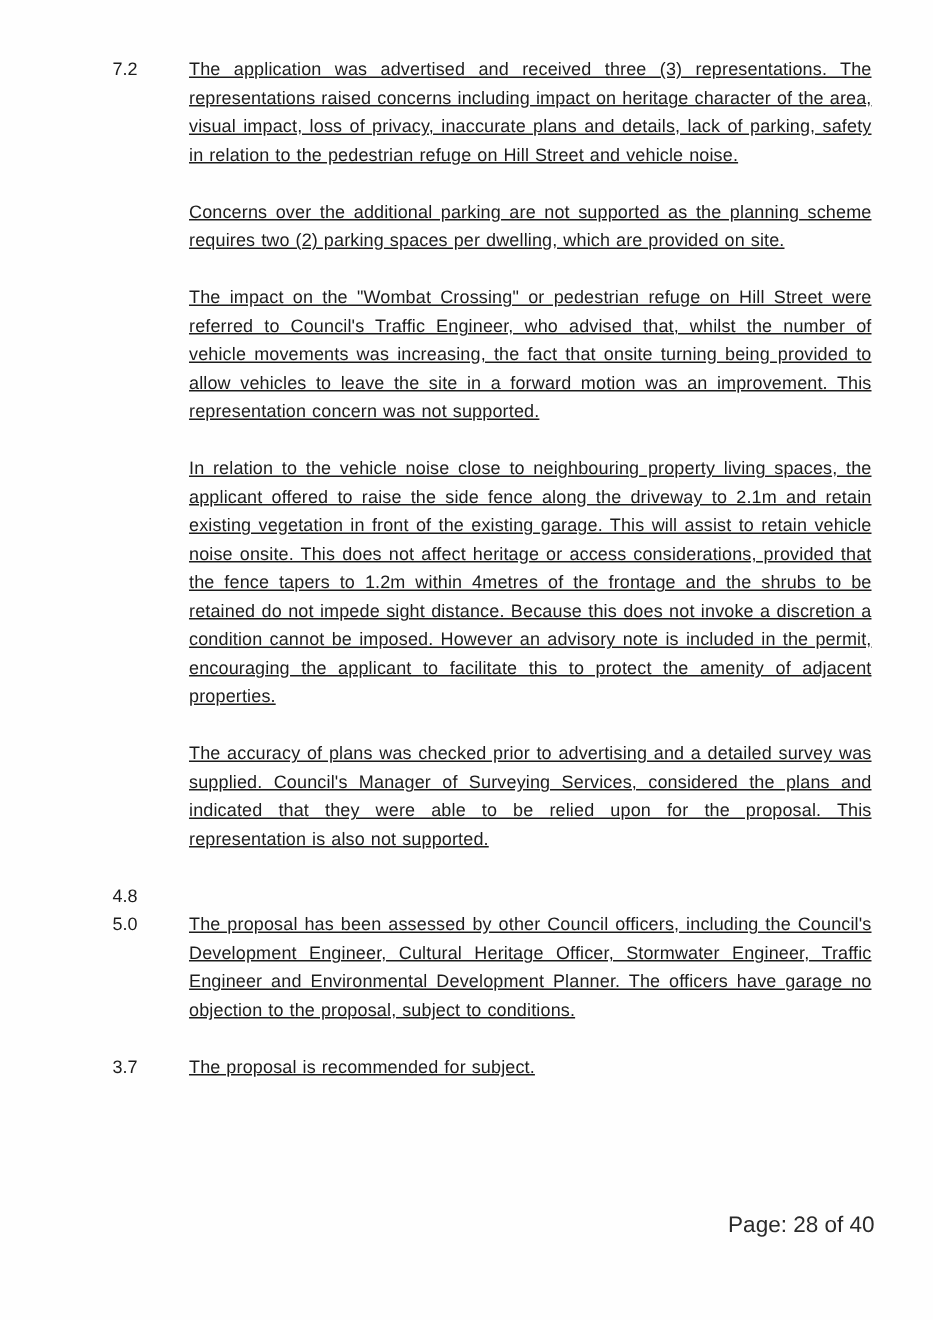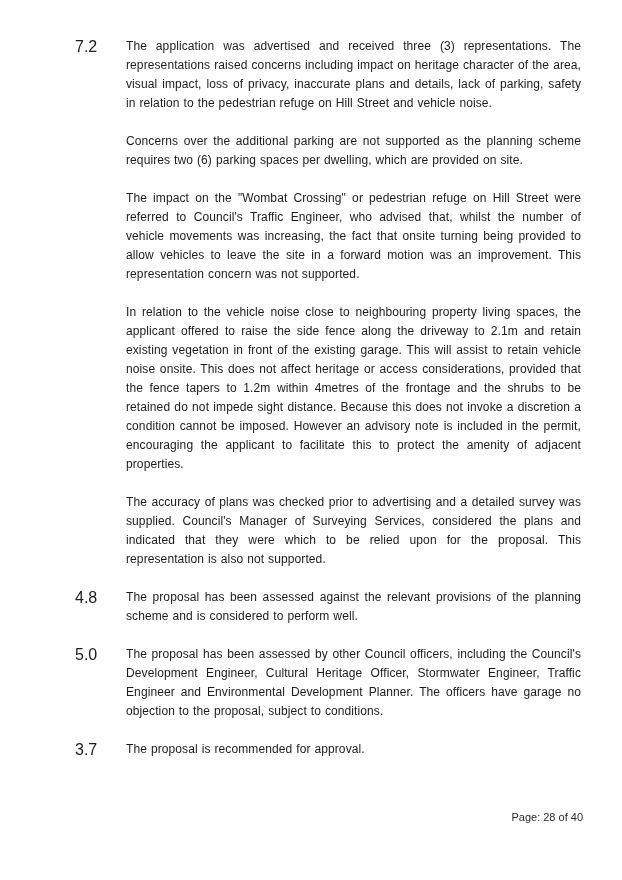--- a/index.html
+++ b/index.html
@@ -22,78 +22,76 @@
     left: 75px;
     width: 506px;
   }
   .section {
     display: flex;
     align-items: flex-start;
   }
   .section .num {
     width: 51px;
     flex-shrink: 0;
-    font-size: 16px;
+    font-size: 12px;
     line-height: 19px;
   }
   .section .body {
     flex: 1;
     min-width: 0;
+    text-decoration: underline;
   }
   .section .body p {
     margin: 0 0 19px 0;
     font-size: 12px;
     line-height: 19px;
     text-align: justify;
     letter-spacing: 0.1px;
     word-spacing: 0.5px;
   }
   .footer {
     position: absolute;
     top: 811px;
     right: 39px;
-    font-size: 11px;
+    font-size: 15px;
     line-height: 12px;
     color: #2a2a2a;
   }
 </style>
 </head>
 <body>
 
 <div class="page">
   <div class="content">
 
     <div class="section">
       <div class="num">7.2</div>
       <div class="body">
         <p>The application was advertised and received three (3) representations. The representations raised concerns including impact on heritage character of the area, visual impact, loss of privacy, inaccurate plans and details, lack of parking, safety in relation to the pedestrian refuge on Hill Street and vehicle noise.</p>
-        <p>Concerns over the additional parking are not supported as the planning scheme requires two (6) parking spaces per dwelling, which are provided on site.</p>
+        <p>Concerns over the additional parking are not supported as the planning scheme requires two (2) parking spaces per dwelling, which are provided on site.</p>
         <p>The impact on the "Wombat Crossing" or pedestrian refuge on Hill Street were referred to Council's Traffic Engineer, who advised that, whilst the number of vehicle movements was increasing, the fact that onsite turning being provided to allow vehicles to leave the site in a forward motion was an improvement.  This representation concern was not supported.</p>
         <p>In relation to the vehicle noise close to neighbouring property living spaces, the applicant offered to raise the side fence along the driveway to 2.1m and retain existing vegetation in front of the existing garage. This will assist to retain vehicle noise onsite. This does not affect heritage or access considerations, provided that the fence tapers to 1.2m within 4metres of the frontage and the shrubs to be retained do not impede sight distance.  Because this does not invoke a discretion a condition cannot be imposed.  However an advisory note is included in the permit, encouraging the applicant to facilitate this to protect the amenity of adjacent properties.</p>
-        <p>The accuracy of plans was checked prior to advertising and a detailed survey was supplied.  Council's Manager of Surveying Services, considered the plans and indicated that they were which to be relied upon for the proposal.  This representation is also not supported.</p>
+        <p>The accuracy of plans was checked prior to advertising and a detailed survey was supplied.  Council's Manager of Surveying Services, considered the plans and indicated that they were able to be relied upon for the proposal.  This representation is also not supported.</p>
       </div>
     </div>
 
     <div class="section">
       <div class="num">4.8</div>
-      <div class="body">
-        <p>The proposal has been assessed against the relevant provisions of the planning scheme and is considered to perform well.</p>
-      </div>
     </div>
 
     <div class="section">
       <div class="num">5.0</div>
       <div class="body">
         <p>The proposal has been assessed by other Council officers, including the Council's Development Engineer, Cultural Heritage Officer, Stormwater Engineer, Traffic Engineer and Environmental Development Planner. The officers have garage no objection to the proposal, subject to conditions.</p>
       </div>
     </div>
 
     <div class="section">
       <div class="num">3.7</div>
       <div class="body">
-        <p>The proposal is recommended for approval.</p>
+        <p>The proposal is recommended for subject.</p>
       </div>
     </div>
 
   </div>
 
   <div class="footer">Page: 28 of 40</div>
 </div>
 
 </body></html>

